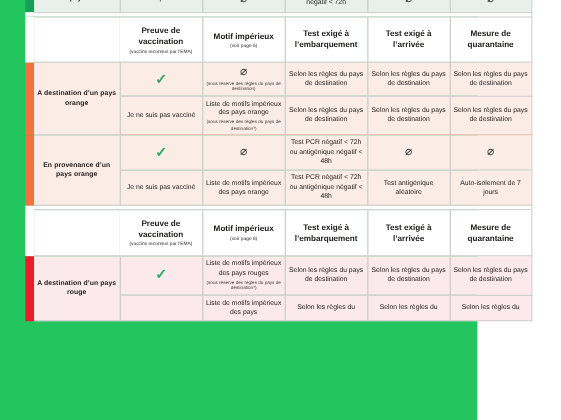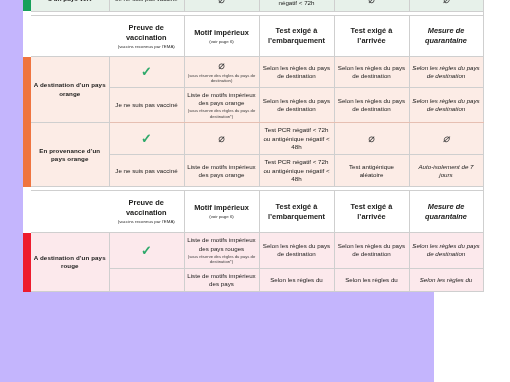--- a/index.html
+++ b/index.html
@@ -3,41 +3,41 @@
 <meta charset="utf-8">
 <style>
   html,body{margin:0;padding:0;}
   body{
     width:510px;height:382px;
     background:#ffffff;
     font-family:"Liberation Sans", sans-serif;
     color:#1b1b1b;
     overflow:hidden;
   }
-  .sheet{position:relative;width:434px;height:382px;background:#c4b5fd;}
+  .sheet{position:relative;width:434px;height:382px;background:#22c55e;}
 
   
   .tbl{
     position:absolute;
     left:23px; top:-12px;
     width:460px;
     border-collapse:collapse;
     table-layout:fixed;
   }
   .tbl td{
     vertical-align:middle;
     text-align:center;
     padding:3px 2px;
     font-size:6.2px;
     line-height:1.35;
     color:#20201f;
     border-right:0.7px solid #cfcfcf;
     border-bottom:0.7px solid #cfcfcf;
   }
-  .tbl td:last-child{border-right:0.7px solid #cfcfcf;font-style:italic;}
+  .tbl td:last-child{border-right:0.7px solid #cfcfcf;}
 
   
   col.c-bar{width:8px;}
   col.c-lbl{width:78px;}
   col.c-1{width:75px;}
   col.c-2{width:75px;}
   col.c-3{width:75px;}
   col.c-4{width:75px;}
   col.c-5{width:74px;}
 

